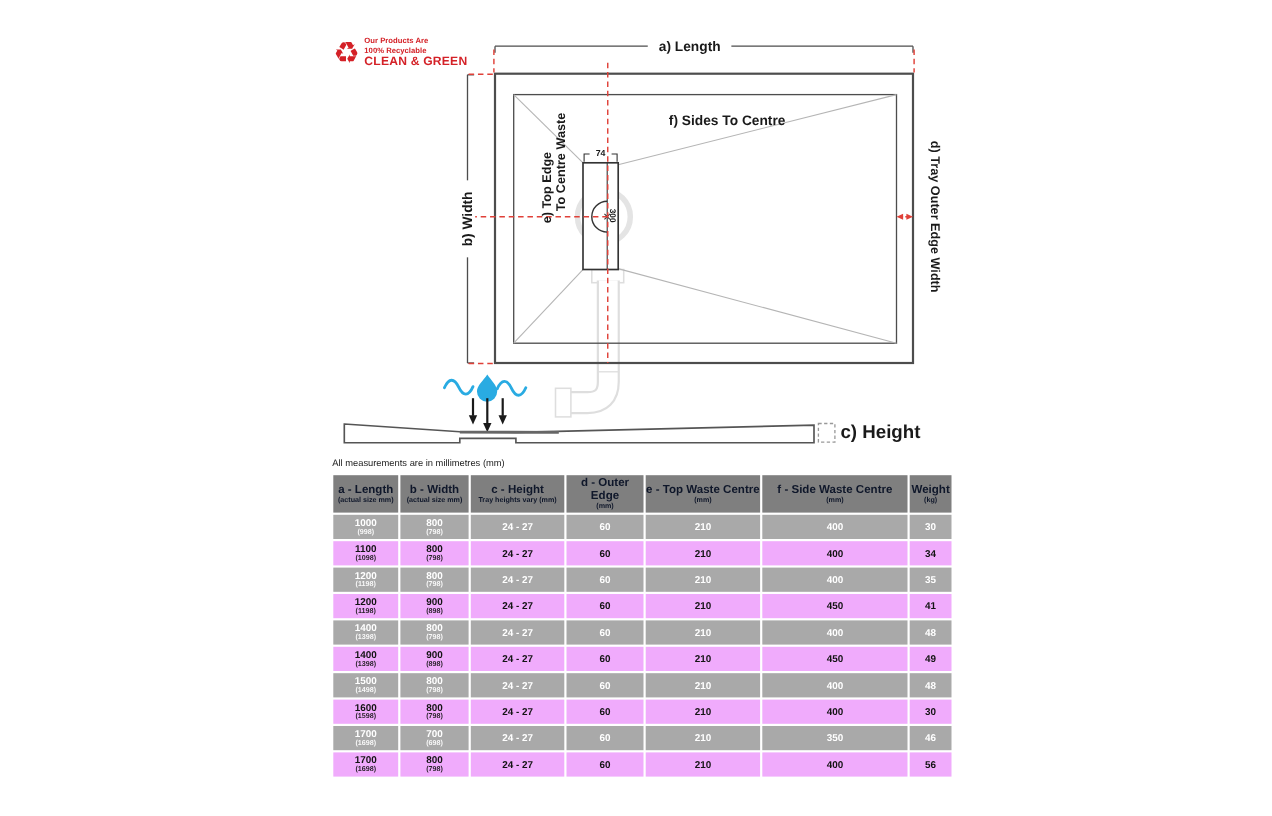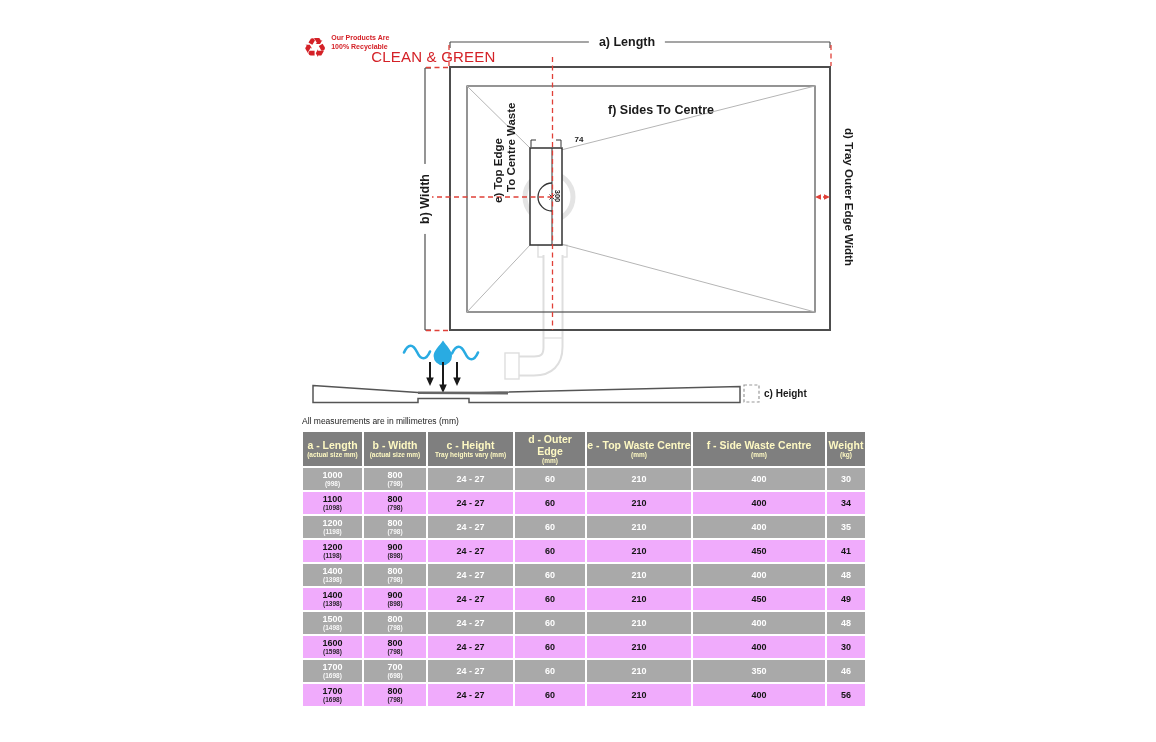--- a/index.html
+++ b/index.html
@@ -7,39 +7,39 @@
     position:relative; width:1156px; height:742px; background:#fff;
     font-family:"Liberation Sans", sans-serif; overflow:hidden; color:#1a1a1a;
   }
   svg.diagram { position:absolute; left:0; top:0; width:1156px; height:742px; }
 
   
   .logo { position:absolute; left:303px; top:34px; display:flex; align-items:center; gap:4px; }
   .logo-icon { font-size:27px; line-height:27px; }
   .logo-text { text-align:left; }
   .logo-small { font-size:7px; font-weight:bold; line-height:8.5px; letter-spacing:0; }
-  .logo-big { font-size:15px; font-weight:normal; line-height:11px; letter-spacing:0.2px;margin-left:40px; }
+  .logo-big { font-size:11px; font-weight:bold; line-height:11px; letter-spacing:0.2px; }
 
   
   .dlabel { position:absolute; font-weight:bold; white-space:nowrap; color:#1a1a1a; }
   .lbl-length { left:627px; top:42px; transform:translate(-50%,-50%); font-size:12.5px; background:#fff; padding:0 10px; }
   .lbl-width  { left:425px; top:199px; transform:translate(-50%,-50%) rotate(-90deg); font-size:12.5px; background:#fff; padding:0 10px; }
   .lbl-sides  { left:560px; top:103px; font-size:12.5px;margin-left:48px; }
   .lbl-topedge { left:505px; top:137px; width:132px; transform:translate(-50%,-50%) rotate(-90deg); font-size:11.5px; line-height:13px; }
   .lbl-topedge .ind { padding-left:11px; }
   .lbl-outer  { left:849px; top:197px; transform:translate(-50%,-50%) rotate(90deg); font-size:11.5px; }
-  .lbl-74  { left:546px; top:139px; transform:translate(-50%,-50%); font-size:8px;margin-left:33px; }
+  .lbl-74  { left:546px; top:139px; transform:translate(-50%,-50%); font-size:8px; }
   .lbl-300 { left:557px; top:196px; transform:translate(-50%,-50%) rotate(90deg); font-size:7.5px; }
-  .lbl-heightc { left:764px; top:393px; transform:translateY(-50%); font-size:10px; }
+  .lbl-heightc { left:764px; top:393px; transform:translateY(-50%); font-size:17px; }
 
   .note { position:absolute; left:302px; top:416px; font-size:8.5px; color:#222; }
 
   
   table.spec { position:absolute; left:301px; top:430px; border-collapse:separate; border-spacing:2px; table-layout:fixed; }
-  table.spec th { height:26px; padding:1px 0; background:#7f7f7f; color:#fef9c3; text-align:center; vertical-align:middle; }
+  table.spec th { height:26px; padding:1px 0; background:#7f7f7f; color:#0f172a; text-align:center; vertical-align:middle; }
   .th-title { font-size:10.5px; font-weight:bold; line-height:12px; display:block; }
   .th-sub { font-size:6.5px; font-weight:bold; line-height:8px; display:block; }
   table.spec td { height:22px; padding:0; text-align:center; vertical-align:middle; }
   tr.row-gray td { background:#a9a9a9; color:#fff; }
   tr.row-light td { background:#f0abfc; color:#141414;margin-top:42px; }
   .cell-main { font-size:9px; font-weight:bold; line-height:10px; }
   .cell-sub { font-size:6.5px; font-weight:bold; line-height:8px; opacity:.92; }
 </style>
 </head>
 <body>

